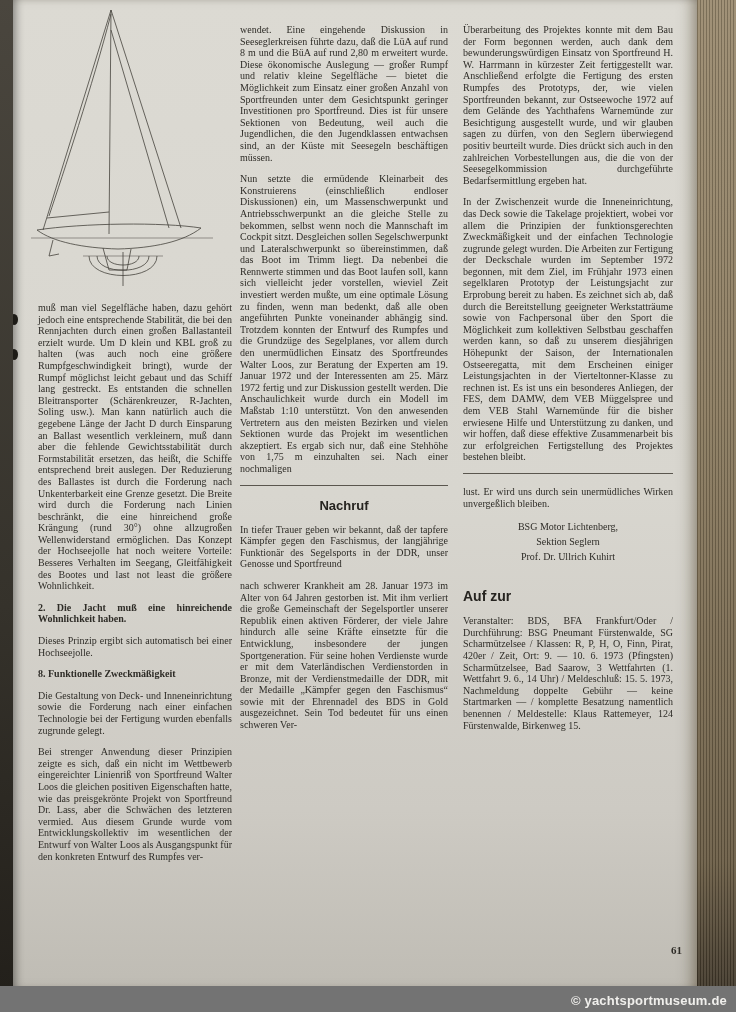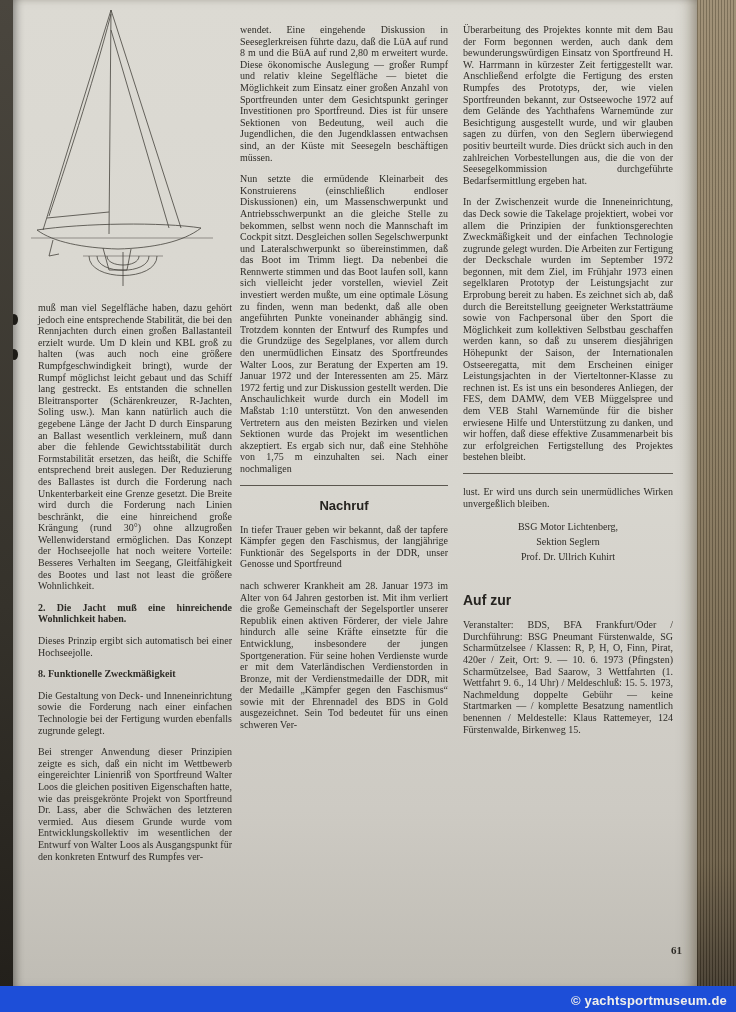--- a/index.html
+++ b/index.html
@@ -21,21 +21,21 @@
     overflow:hidden;
   }
   #edge-right {
     position:absolute; left:697px; top:0; width:39px; height:1012px;
     background:
       repeating-linear-gradient(90deg, rgba(0,0,0,0.20) 0 1px, rgba(255,255,255,0.07) 1px 3px),
       linear-gradient(180deg,#9a8a6e 0%, #8a7a5e 40%, #6b5d45 85%, #3a3226 100%);
   }
   #band-bottom {
     position:absolute; left:0; bottom:0; width:736px; height:26px;
-    background:#1d4ed8; z-index:5;
+    background:#737373; z-index:5;
   }
   #watermark {
     position:absolute; right:9px; bottom:4px;
     color:#f0efec; font-family:"Liberation Sans", sans-serif;
     font-size:13px; font-weight:bold; letter-spacing:0.2px;
   }
   .hole {
     position:absolute; left:-3px; width:8px; height:11px;
     background:#1d1b16; border-radius:50%;
   }
@@ -45,23 +45,23 @@
     text-align:justify;
     hyphens:auto; -webkit-hyphens:auto;
   }
   .col p { margin:0 0 10px; }
   .bold { font-weight:bold; }
   .h-sans {
     font-family:"Liberation Sans", sans-serif;
     font-weight:bold; font-size:13px; line-height:16px;
     color:#262420; text-align:center; margin:0 0 10px;
   }
-  .announce-title { text-align:left; font-size:14px; line-height:17px; margin:4px 0 10px; }
+  .announce-title { text-align:left; font-size:14px; line-height:17px; margin:24px 0 10px; }
   .rule { border-top:1px solid #5a564e; margin:2px 0 12px; }
-  .signature { text-align:center; line-height:15px; margin:4px 0 28px; font-size:10px; }
+  .signature { text-align:center; line-height:15px; margin:4px 0 4px; font-size:10px; }
   #col1 { left:25px; top:302px; width:194px; }
   #col2 { left:227px; top:24px;  width:208px; }
   #col3 { left:450px; top:24px;  width:210px; }
   #drawing { position:absolute; left:10px; top:4px; width:208px; height:292px; }
   #pageno {
     position:absolute; left:612px; top:944px;
     font-size:11px; font-weight:bold; color:#2e2c27;padding-left:46px;
   }
 </style>
 </head>

